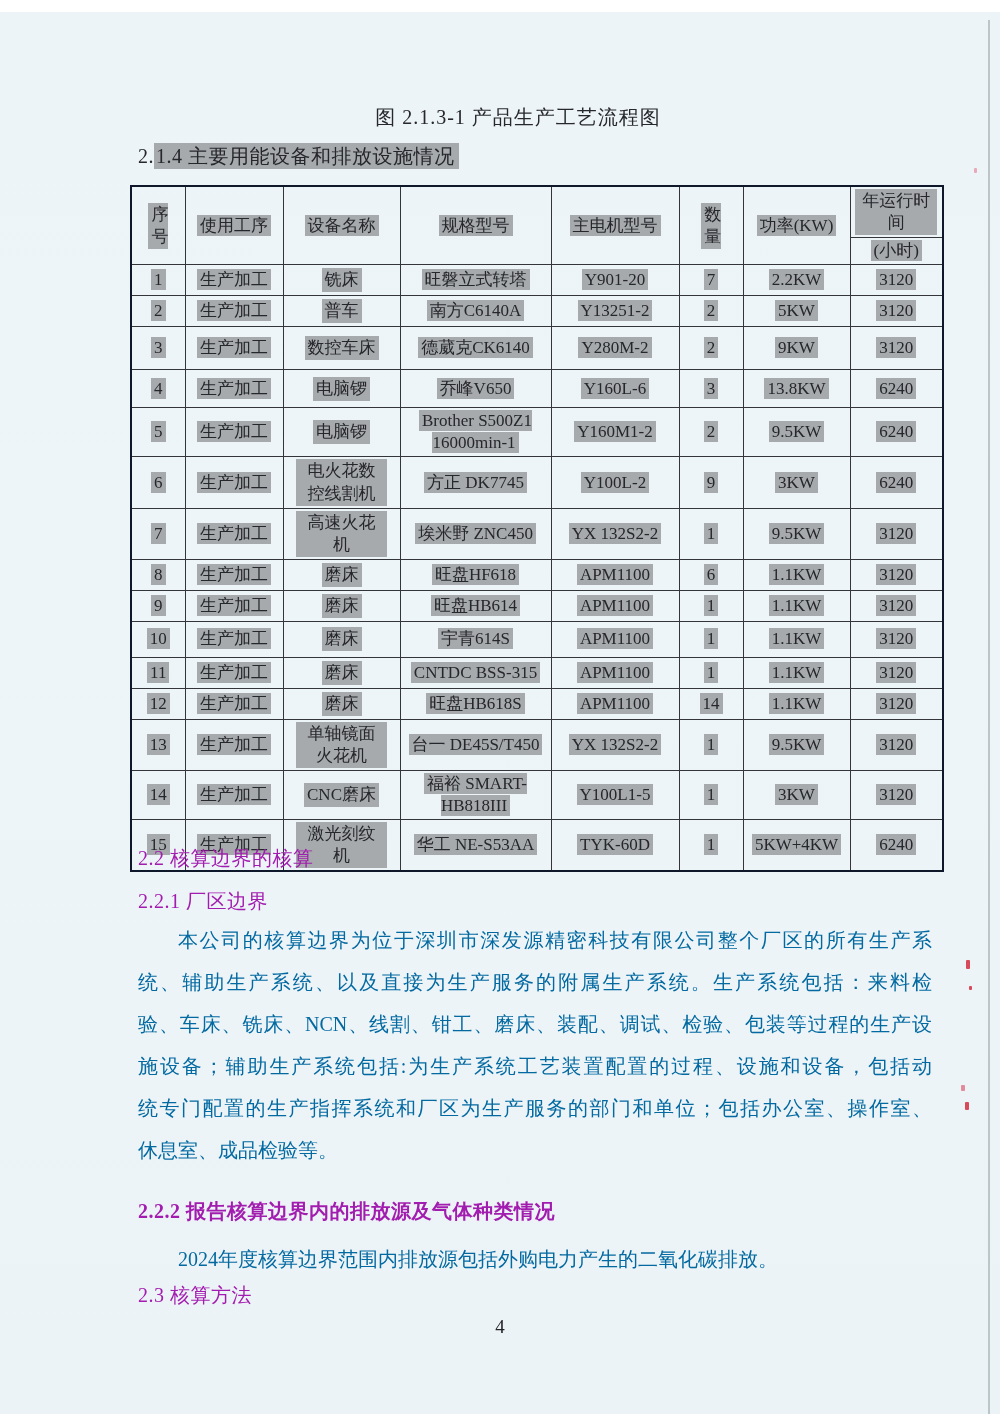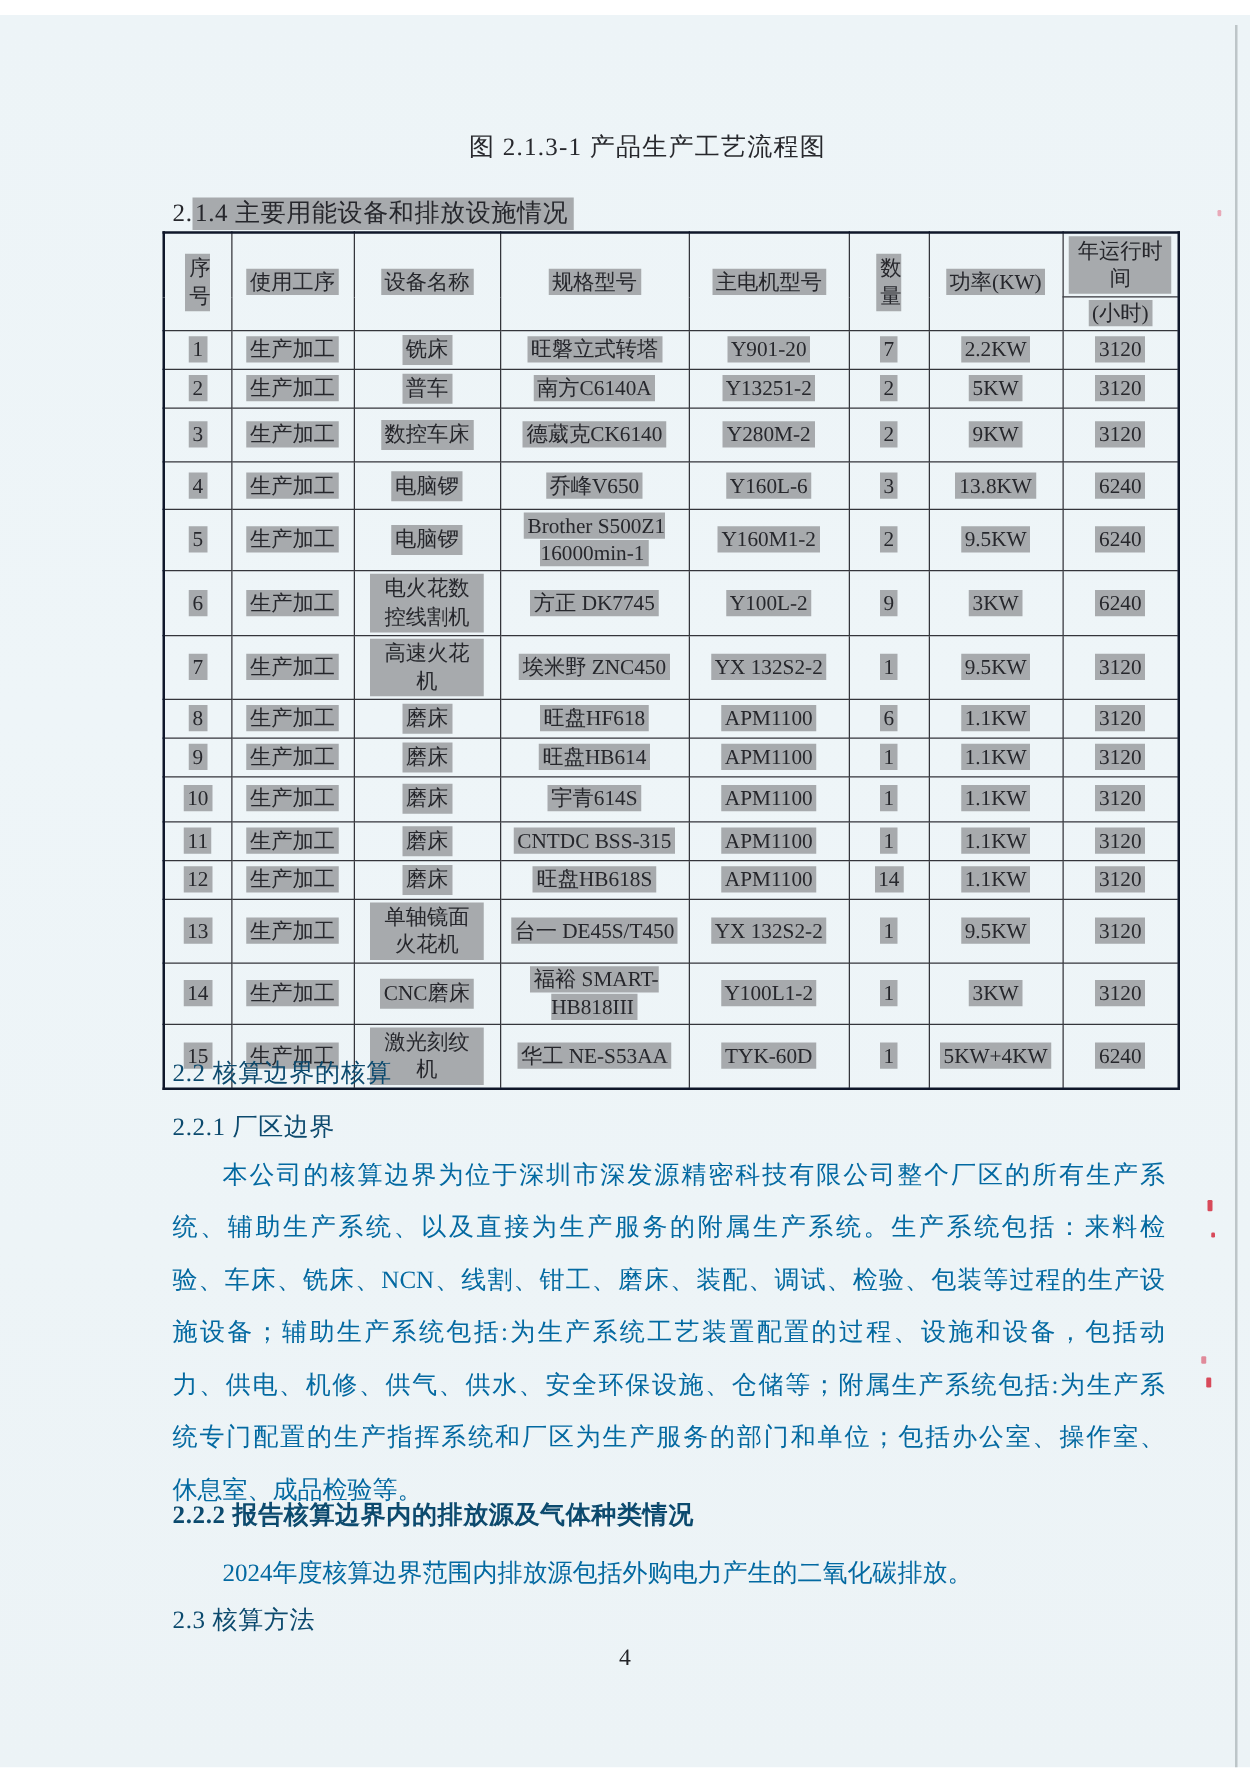--- a/index.html
+++ b/index.html
@@ -20,21 +20,21 @@
     position:absolute; left:988px; top:20px; width:2px; height:1394px;
     background:#b4bcc0; opacity:.85;
   }
   .speck { position:absolute; border-radius:1px; }
 
   .figure-caption {
     position:absolute; top:104px; left:0; width:1000px;
     text-align:center; font-size:20px; letter-spacing:1px; color:#27282d;padding-left:36px;
   }
   .heading-214 {
-    position:absolute; top:157px; left:138px;
+    position:absolute; top:143px; left:138px;
     font-size:20px; color:#27282d; letter-spacing:.5px;
   }
   .hl { background:#a7aaad; color:#26272c; }
   .heading-214 .hl { padding:2px 4px 2px 2px; }
 
   table.equip {
     position:absolute; top:185px; left:130px;
     width:812px; border-collapse:collapse; table-layout:fixed;
     font-size:17px; color:#26272c;
     border:2px solid #0f172a;
@@ -54,21 +54,21 @@
   tbody tr:nth-child(6)  { height:45px; }
   tbody tr:nth-child(10) { height:36px; }
   tbody tr:nth-child(13) { height:45px; }
   tbody tr:nth-child(14) { height:45px; }
   td .hl, th .hl { padding:1px 3px; line-height:1.3; }
   .stack { display:inline-block; width:1.15em; word-break:break-all; line-height:1.35; }
   .hours-wrap { display:inline-block; max-width:4.8em; line-height:1.3; }
   .cell-device .hl { display:inline-block; max-width:5.3em; }
   .cell-spec .hl, .cell-motor .hl, .cell-power .hl { display:inline; }
 
-  .sec { position:absolute; left:138px; font-size:20px; color:#0c4a6e; letter-spacing:.5px; }
+  .sec { position:absolute; left:138px; font-size:20px; color:#a21caf; letter-spacing:.5px; }
   #sec-22  { top:845px; }
   #sec-221 { top:888px; }
   #sec-222 { top:1198px;font-weight:bold; }
   #sec-23  { top:1282px; }
 
   .para { position:absolute; left:138px; width:794px; font-size:20px; line-height:42px; color:#0369a1; }
   #para-boundary { top:919px; }
   #para-boundary .para-line { text-align:justify; }
   #para-boundary .para-line:not(:last-child) { text-align-last:justify; }
   #para-boundary .para-line:first-child { text-indent:2em; }
@@ -249,21 +249,21 @@
         <td class="cell-motor"><span class="hl">YX 132S2-2</span></td>
         <td class="cell-qty"><span class="hl">1</span></td>
         <td class="cell-power"><span class="hl">9.5KW</span></td>
         <td class="cell-hours"><span class="hl">3120</span></td>
       </tr>
       <tr>
         <td class="cell-seq"><span class="hl">14</span></td>
         <td class="cell-process"><span class="hl">生产加工</span></td>
         <td class="cell-device"><span class="hl">CNC磨床</span></td>
         <td class="cell-spec"><span class="hl">福裕 SMART-HB818III</span></td>
-        <td class="cell-motor"><span class="hl">Y100L1-2</span></td>
+        <td class="cell-motor"><span class="hl">Y100L1-5</span></td>
         <td class="cell-qty"><span class="hl">1</span></td>
         <td class="cell-power"><span class="hl">3KW</span></td>
         <td class="cell-hours"><span class="hl">3120</span></td>
       </tr>
       <tr>
         <td class="cell-seq"><span class="hl">15</span></td>
         <td class="cell-process"><span class="hl">生产加工</span></td>
         <td class="cell-device"><span class="hl">激光刻纹机</span></td>
         <td class="cell-spec"><span class="hl">华工 NE-S53AA</span></td>
         <td class="cell-motor"><span class="hl">TYK-60D</span></td>
@@ -275,21 +275,20 @@
 </table>
 
 <div class="sec" id="sec-22">2.2 核算边界的核算</div>
 <div class="sec" id="sec-221">2.2.1  厂区边界</div>
 
 <div class="para" id="para-boundary">
     <div class="para-line">本公司的核算边界为位于深圳市深发源精密科技有限公司整个厂区的所有生产系</div>
     <div class="para-line">统、辅助生产系统、以及直接为生产服务的附属生产系统。生产系统包括：来料检</div>
     <div class="para-line">验、车床、铣床、NCN、线割、钳工、磨床、装配、调试、检验、包装等过程的生产设</div>
     <div class="para-line">施设备；辅助生产系统包括:为生产系统工艺装置配置的过程、设施和设备，包括动</div>
-    <div class="para-line">力、供电、机修、供气、供水、安全环保设施、仓储等；附属生产系统包括:为生产系</div>
     <div class="para-line">统专门配置的生产指挥系统和厂区为生产服务的部门和单位；包括办公室、操作室、</div>
     <div class="para-line">休息室、成品检验等。</div>
   </div>
 
 <div class="sec" id="sec-222">2.2.2  报告核算边界内的排放源及气体种类情况</div>
 
 <div class="para" id="para-emission">2024年度核算边界范围内排放源包括外购电力产生的二氧化碳排放。</div>
 
 <div class="sec" id="sec-23">2.3  核算方法</div>
 

